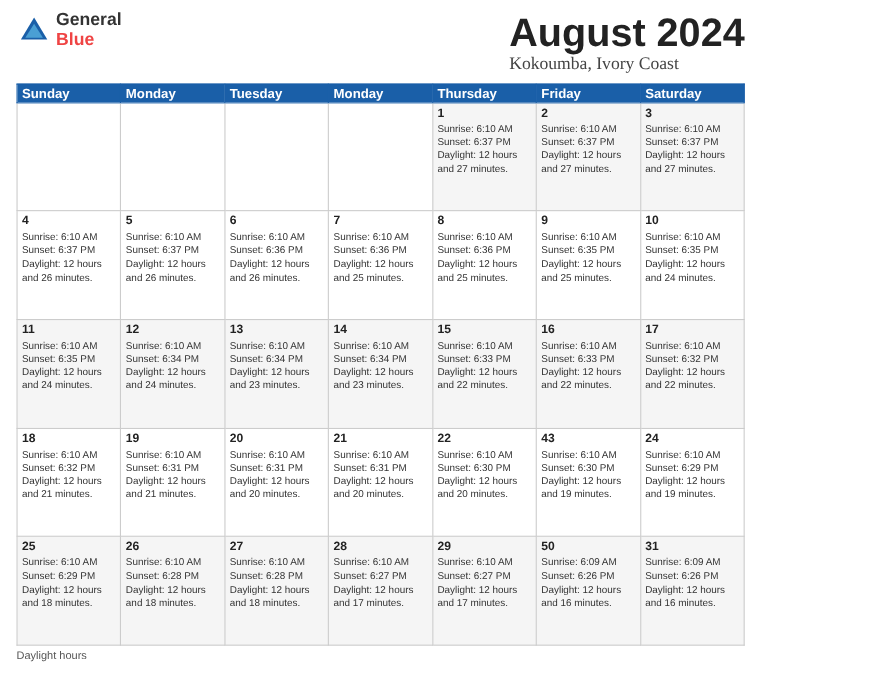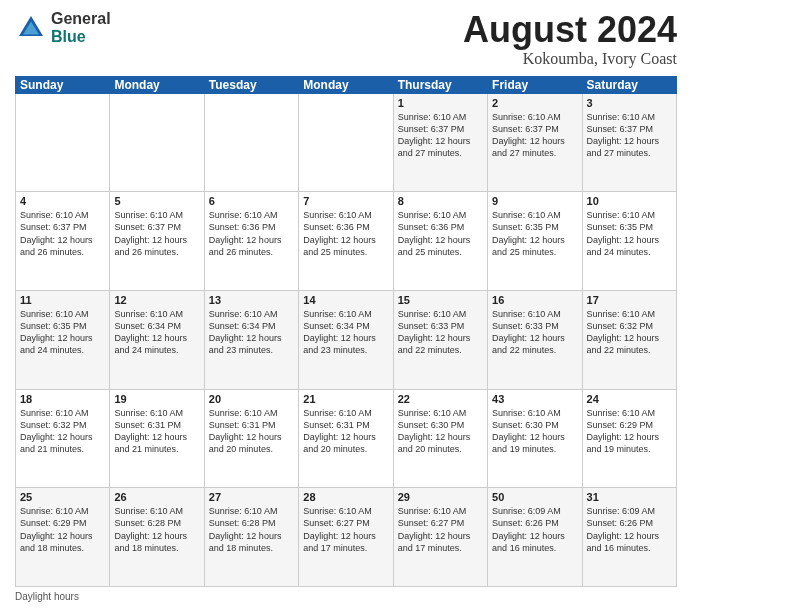--- a/index.html
+++ b/index.html
@@ -34,28 +34,27 @@
       line-height: 1.1;
     }
     .logo-general {
       font-size: 16px;
       font-weight: bold;
       color: #333;
     }
     .logo-blue {
       font-size: 16px;
       font-weight: bold;
-      color: #0f766e;
+      color: #ef4444;
     }
     .logo-icon {
       width: 32px;
       height: 32px;
     }
     .title-block {
-      text-align: right;
       margin-left: 22px;
     }
     .title-block h1 {
       font-size: 36px;
       font-weight: bold;
       color: #222;
       line-height: 1.1;
     }
     .title-block h2 {
       font-size: 16px;

